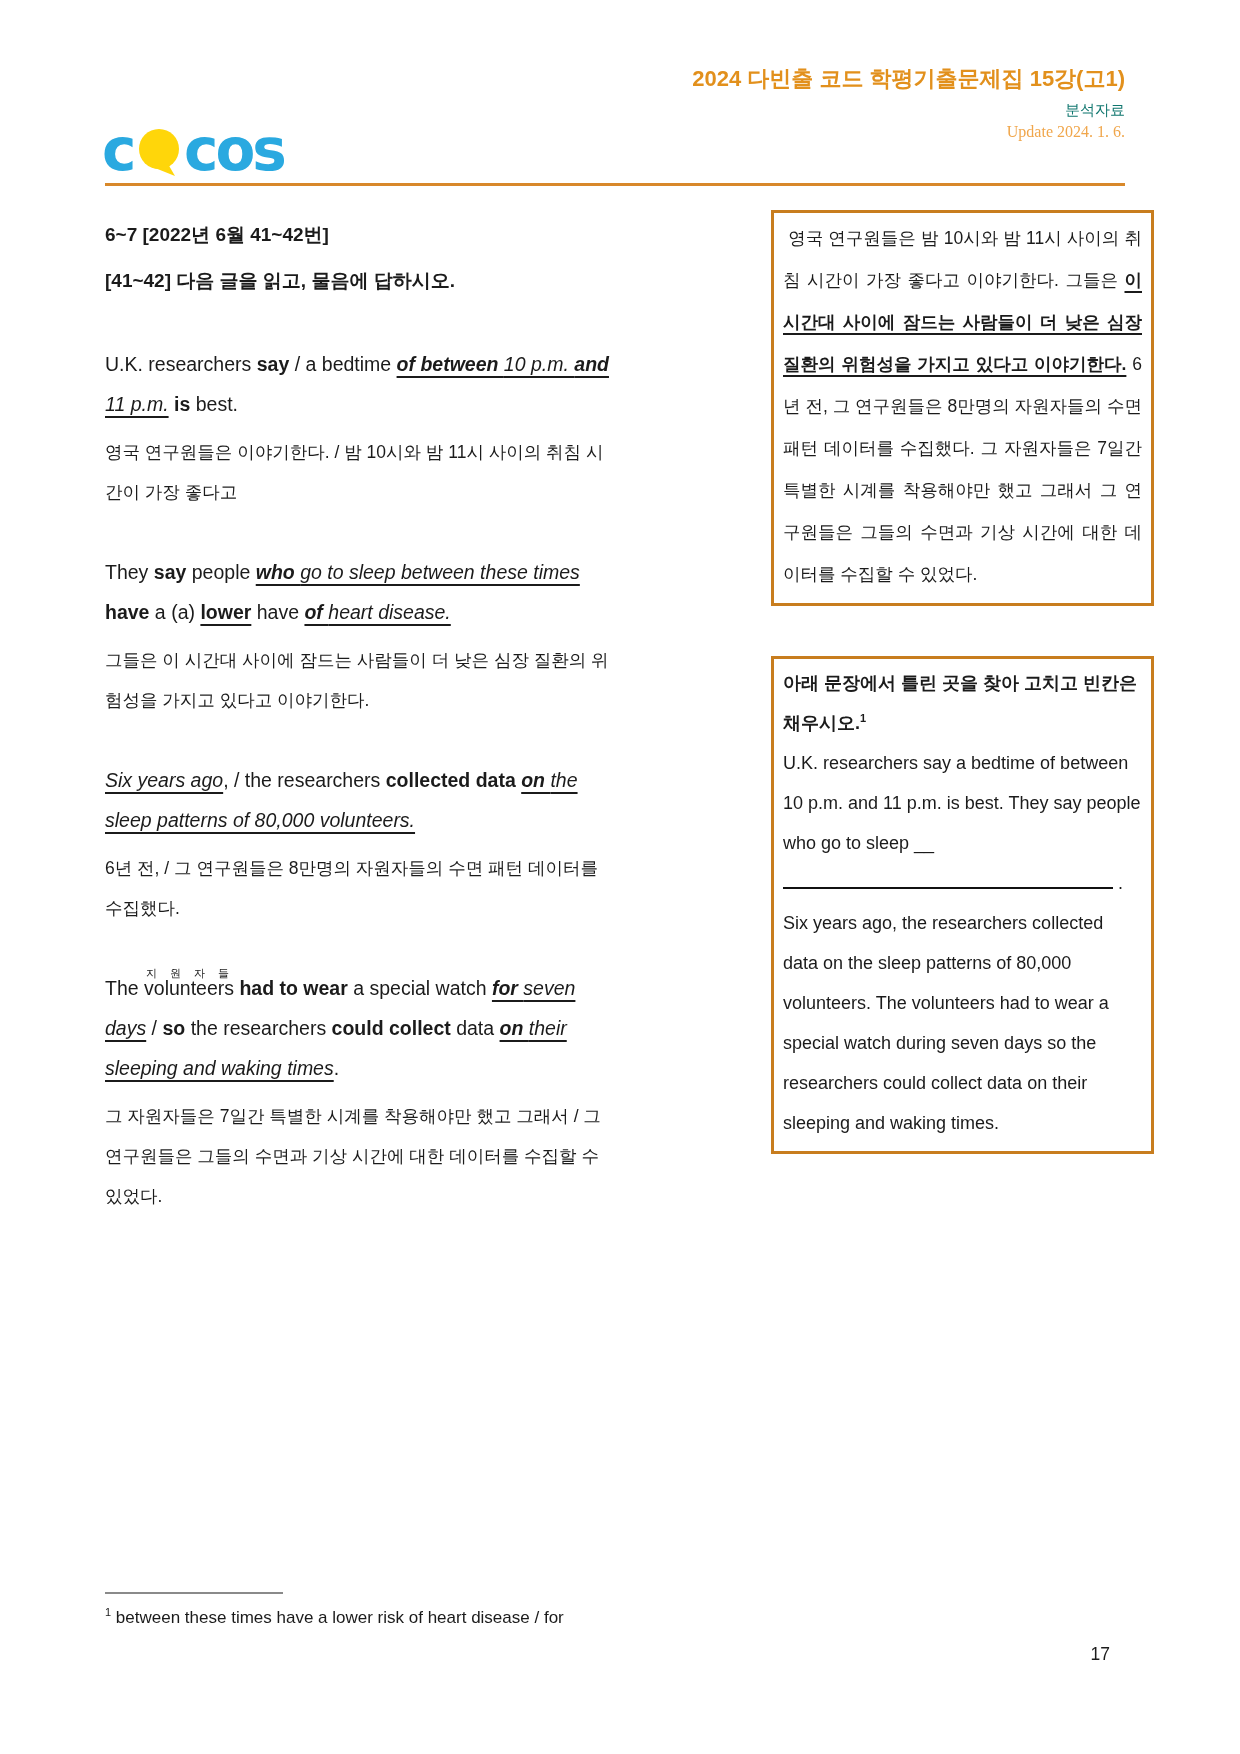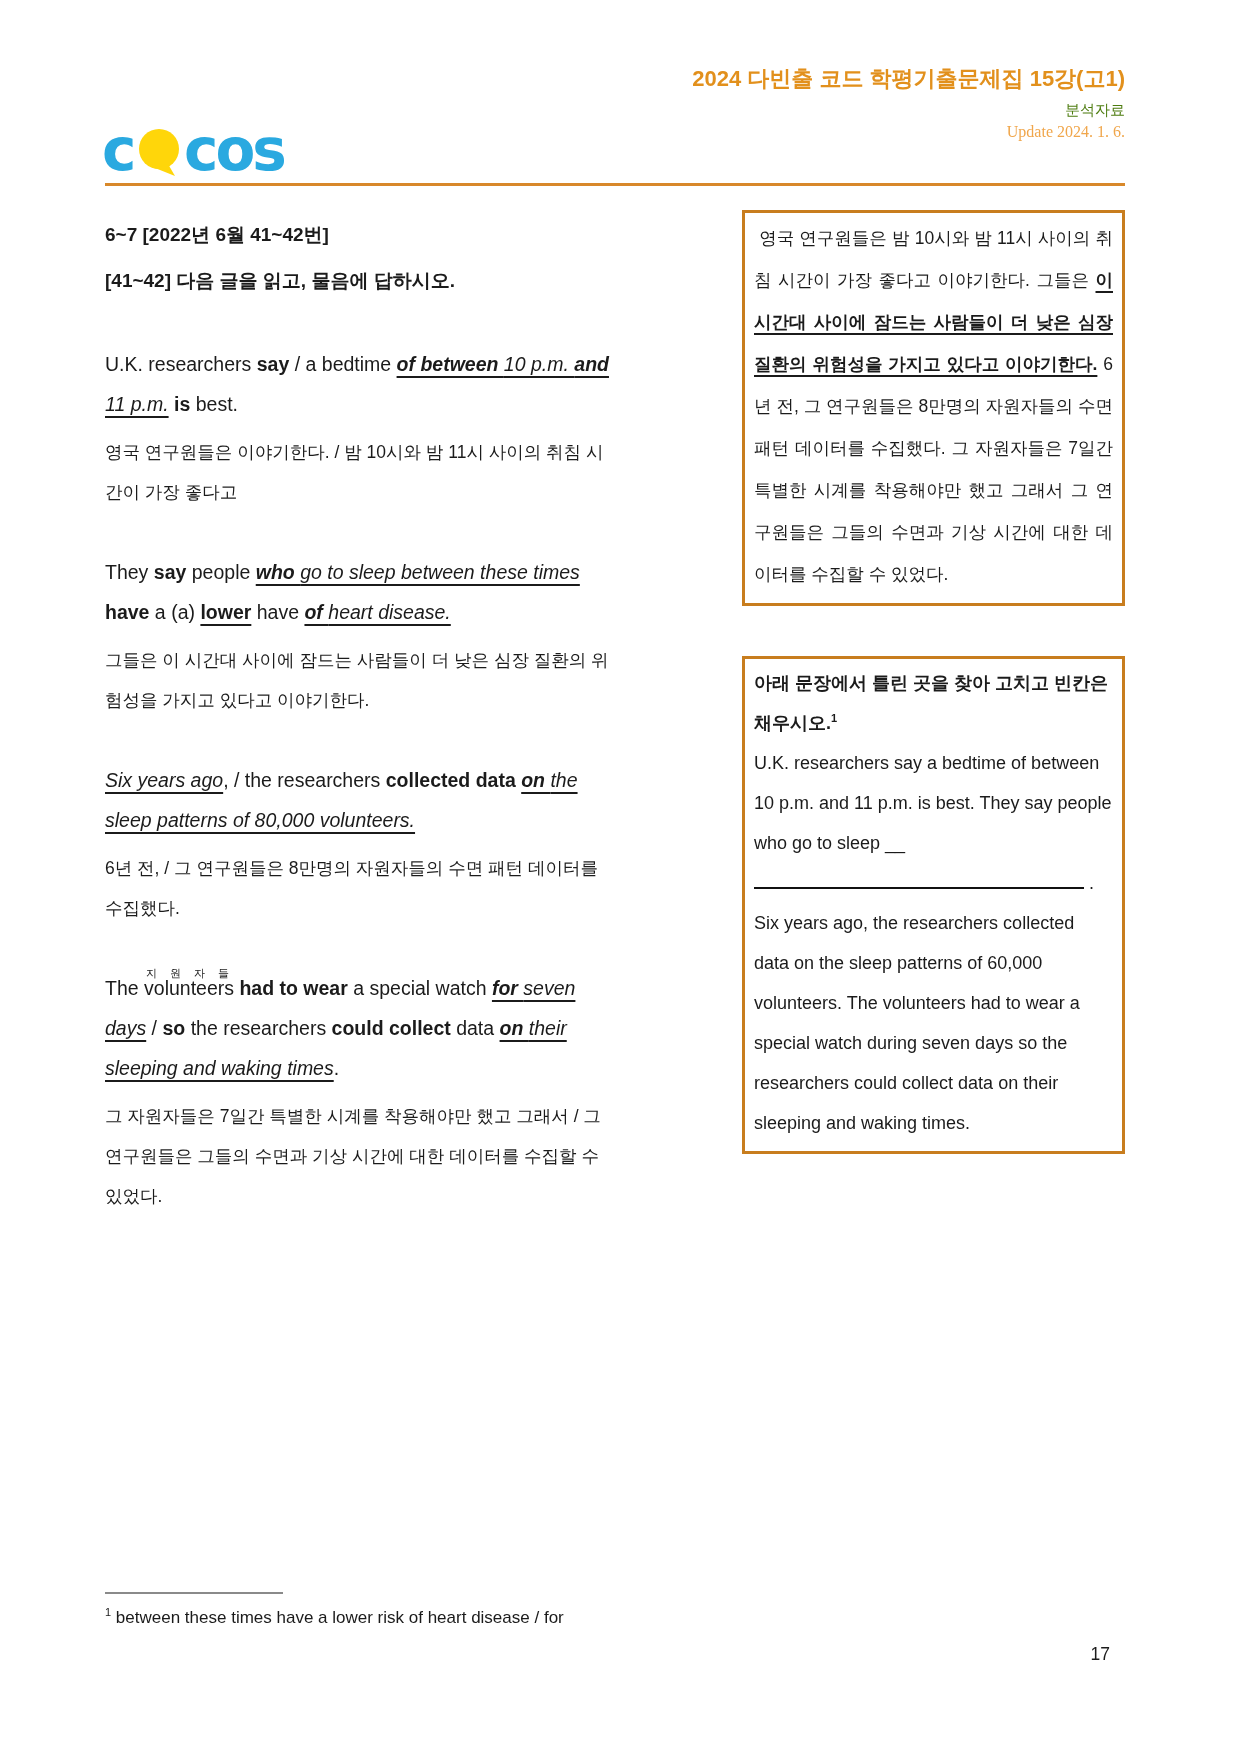--- a/index.html
+++ b/index.html
@@ -4,28 +4,28 @@
 <style>
   html,body{margin:0;padding:0;}
   body{
     width:1240px;height:1754px;background:#ffffff;position:relative;
     font-family:"Liberation Sans", sans-serif;color:#1b1b1b;
     -webkit-font-smoothing:antialiased;
   }
   
   .header-right{position:absolute;top:64px;right:115px;text-align:right;}
   .header-title{font-size:22px;font-weight:bold;color:#e2901c;letter-spacing:0;}
-  .header-sub{font-size:15px;margin-top:7px;color:#4d7c0f;}
+  .header-sub{font-size:15px;margin-top:7px;color:#0f766e;}
   .header-update{font-size:16px;margin-top:3px;color:#f0a64b;font-family:Liberation Serif, serif;}
   
   .logo{position:absolute;left:102px;top:116px;width:210px;height:66px;}
   
   .rule{position:absolute;left:105px;top:183px;width:1020px;height:3px;background:#d8882a;}
   
-  .columns{position:absolute;left:105px;top:210px;width:1020px;display:flex;align-items:flex-start;}
+  .columns{position:absolute;left:105px;top:210px;width:1020px;display:flex;align-items:flex-start;gap:29px;}
   .col-left{width:508px;}
   .col-right{width:315px;margin-left:129px;box-sizing:border-box;}
   
   .h-problem{font-size:19px;font-weight:bold;line-height:26px;margin:12px 0 0 0;}
   .h-instruction{font-size:19px;font-weight:bold;line-height:26px;margin:20px 0 50px 0;}
   .sentence{margin-bottom:40px;}
   .en{font-size:19.5px;line-height:40px;}
   .ko{font-size:17.5px;line-height:40px;margin-top:8px;}
   .b{font-weight:bold;}
   .i{font-style:italic;}
@@ -94,21 +94,21 @@
     </div>
   </div>
 
   <div class="col-right">
     <div class="box box-translation"><span>&nbsp;영국 연구원들은 밤 10시와 밤 11시 사이의 취침 시간이 가장 좋다고 이야기한다. 그들은 </span><span class="b u">이 시간대 사이에 잠드는 사람들이 더 낮은 심장 질환의 위험성을 가지고 있다고 이야기한다.</span><span> 6년 전, 그 연구원들은 8만명의 자원자들의 수면 패턴 데이터를 수집했다. 그 자원자들은 7일간 특별한 시계를 착용해야만 했고 그래서 그 연구원들은 그들의 수면과 기상 시간에 대한 데이터를 수집할 수 있었다.</span></div>
 
     <div class="box box-answer">
       <div class="heading"><span class="b">아래 문장에서 틀린 곳을 찾아 고치고 빈칸은 채우시오.</span><sup class="b">1</sup></div>
       <div><span>U.K. researchers say a bedtime of between 10 p.m. and 11 p.m. is best. They say people who go to sleep __</span></div>
       <div class="fill-line"><span class="line"></span><span> .</span></div>
-      <div>Six years ago, the researchers collected data on the sleep patterns of 60,000 volunteers. The volunteers had to wear a special watch during seven days so the researchers could collect data on their sleeping and waking times.</div>
+      <div>Six years ago, the researchers collected data on the sleep patterns of 80,000 volunteers. The volunteers had to wear a special watch during seven days so the researchers could collect data on their sleeping and waking times.</div>
     </div>
   </div>
 
 </div>
 
 <div class="footnote-rule"></div>
 <div class="footnote"><sup>1</sup><span> between these times have a lower risk of heart disease / for</span></div>
 <div class="pageno">17</div>
 
 </body></html>

